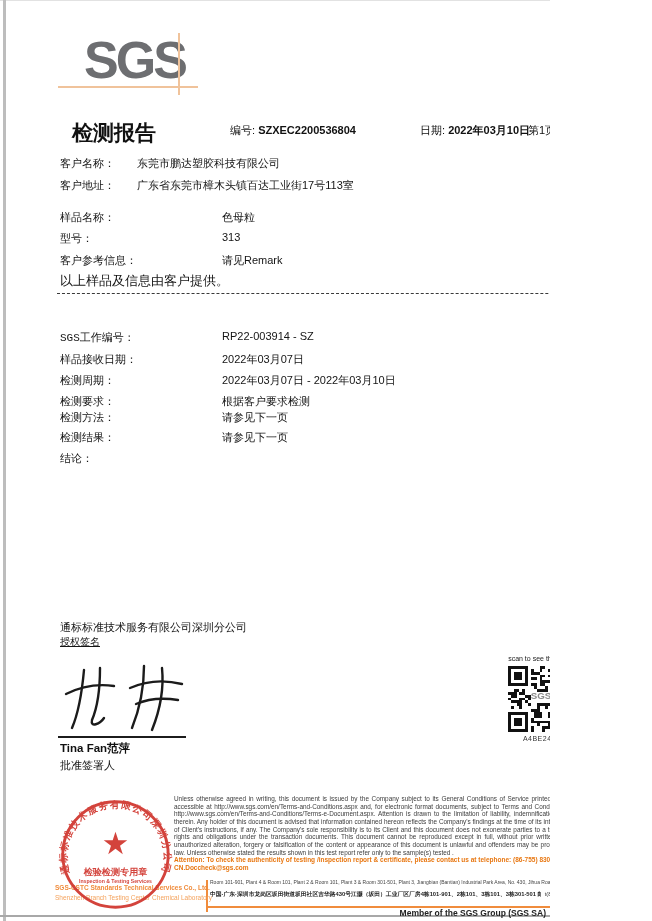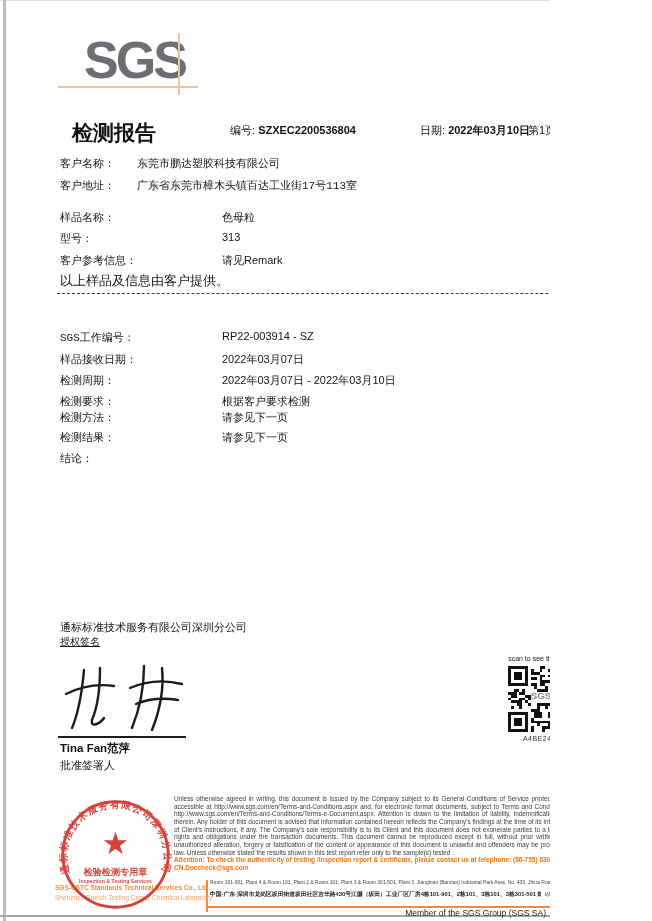--- a/index.html
+++ b/index.html
@@ -17,21 +17,21 @@
   .logo-vline{left:178px;top:33px;width:2px;height:62px;background:#f0c39b;}
 
   
   .title{left:60px;top:119px;font-size:21px;font-weight:bold;color:#111;margin-left:12px;}
   .hmeta{top:123px;font-size:11px;color:#111;white-space:nowrap;}
   .hmeta b{font-weight:bold;}
 
   .row{position:absolute;left:60px;height:15px;font-size:11px;white-space:nowrap;color:#141414;}
   .row .lbl{position:absolute;left:0;top:0;font-family:Liberation Mono, monospace;}
   .row .val{position:absolute;top:0;}
-  .val-near{left:77px;font-family:Liberation Mono, monospace;}
+  .val-near{left:77px;}
   .val-far{left:162px;}
 
   .note{left:60px;top:272px;font-size:13px;}
   .dashline{left:57px;top:293px;width:586px;border-top:1.5px dashed #3a3a3a;}
 
   .concl-lbl{left:60px;top:451px;font-size:11px;}
   .concl-txt{left:222px;top:449px;width:426px;font-size:11px;line-height:13.4px;color:#141414;}
 
   .sig-company{left:60px;top:620px;font-size:11px;}
   .sig-auth{left:60px;top:635px;font-size:10px;text-decoration:underline;}
@@ -49,21 +49,21 @@
               text-align:justify;color:#3c3c3c;}
   .attention{left:174px;top:856px;width:474px;font-size:6.5px;line-height:1.25;font-weight:bold;
              color:#e87711;}
   .addr-block{left:210px;top:879px;width:438px;font-size:5px;color:#444;}
   .addr-row{display:flex;align-items:baseline;gap:4px;height:11px;}
   .addr-main{flex:1;white-space:nowrap;overflow:hidden;}
   .addr-cn{font-size:5.8px;color:#222;font-weight:bold;}
   .addr-side{white-space:nowrap;font-size:5.6px;color:#333;}
   .orange-vline{left:206px;top:880px;width:2px;height:32px;background:#f08c3c;}
   .orange-hline{left:206px;top:906px;width:446px;height:1.5px;background:#f08c3c;}
-  .member{right:4px;top:908px;font-size:8.5px;color:#222;}
+  .member{right:4px;top:908px;font-size:8.5px;color:#222;font-weight:bold;}
 
   .org1{left:55px;top:884px;font-size:6.5px;color:#f08c3c;white-space:nowrap;font-weight:bold;}
   .org2{left:55px;top:894px;font-size:6.5px;color:#f4a25c;white-space:nowrap;}
 
   .stamp{left:58px;top:797px;opacity:.92;}
 </style>
 </head>
 <body>
 
 <div class="page">

